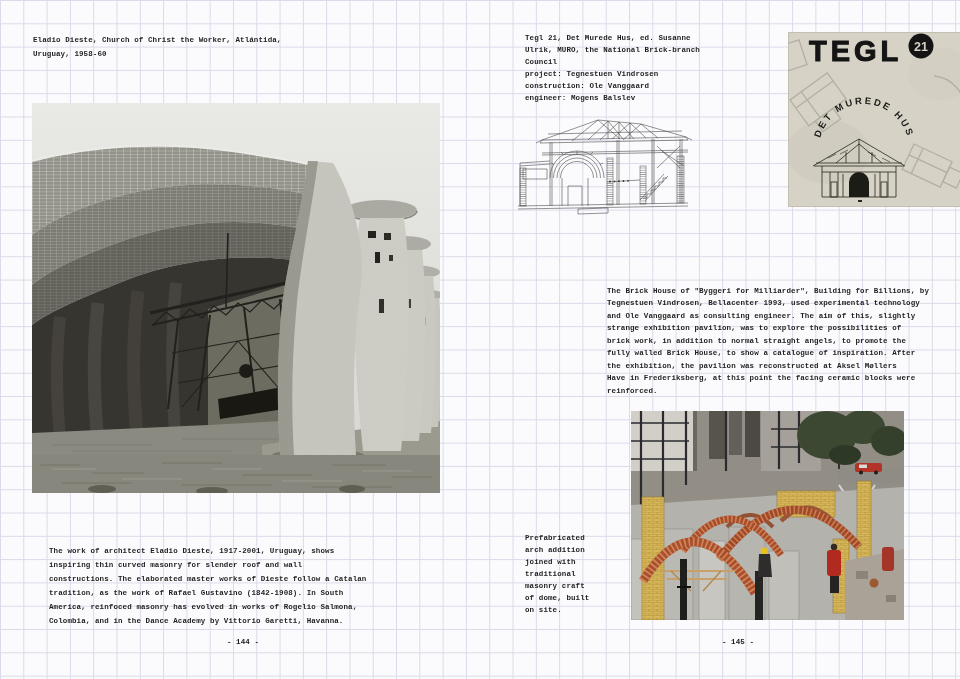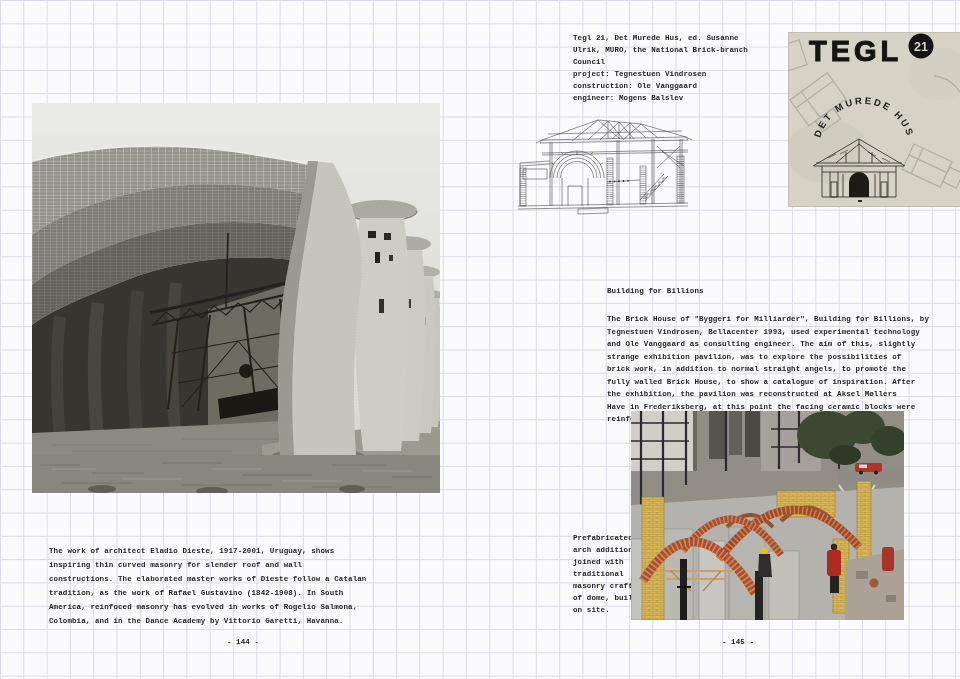--- a/index.html
+++ b/index.html
@@ -12,34 +12,34 @@
     background-size:23.3px 23.3px;
     font-family:"Liberation Mono","DejaVu Sans Mono",monospace;
   }
   .abs{position:absolute;}
   .cap{
     position:absolute;
     font:700 7.5px "Liberation Mono","DejaVu Sans Mono",monospace;
     color:#1f1f1f;white-space:pre;letter-spacing:0.1px;
   }
   .lh14 .ln{line-height:14px;height:14px;}
-  .lh12 .ln{line-height:12px;height:12px;margin-left:48px;}
+  .lh12 .ln{line-height:12px;height:12px;}
   .lh124 .ln{line-height:12.45px;height:12.45px;}
   .pagenum{transform:translateX(-50%);}
   .cover{
     position:absolute;left:788px;top:32px;width:178px;height:175px;
     background:#d6d2c5;box-shadow:0 0 0 1px rgba(90,85,70,.15) inset;
     overflow:hidden;
   }
   svg{display:block;}
 </style>
 </head>
 <body>
 
-<div class="cap lh14" style="left:33px;top:33px"></div>
+<div class="cap lh14" style="left:33px;top:33px"><div class="ln">Eladio Dieste, Church of Christ the Worker, Atlántida,</div><div class="ln">Uruguay, 1958-60</div></div>
 
 <svg class="abs" style="left:32px;top:103px" width="408" height="390" viewBox="0 0 408 390">
   <defs>
     <linearGradient id="sky" x1="0" y1="0" x2="0" y2="1">
       <stop offset="0" stop-color="#e9e9e5"></stop>
         <stop offset="1" stop-color="#d6d6d1"></stop>
     </linearGradient>
     <pattern id="soffit" width="7" height="3.4" patternUnits="userSpaceOnUse">
       <path d="M0,0.3 H7 M0.3,0 V3.4" stroke="#d8d8d0" stroke-width="0.6" opacity="0.75"></path>
     </pattern>
@@ -230,21 +230,20 @@
       <path d="M61,165 V150 A10,10 0 0 1 81,150 V165 Z" fill="#1c1c16" stroke="none"></path>
       <rect x="43" y="150" width="6" height="15"></rect>
       <rect x="93" y="150" width="6" height="15"></rect>
       <path d="M40,126 l8,-4 M52,122 l8,-4 M80,120 l8,4 M94,126 l8,4" stroke-width="0.6"></path>
       <path d="M70,169 h4" stroke-width="2"></path>
     </g>
   </svg>
 </div>
 
 <div class="cap lh124" style="left:607px;top:269px">
-  <div class="ln">Building for Billions</div>
   <div><div class="ln">The Brick House of "Byggeri for Milliarder", Building for Billions, by</div><div class="ln">Tegnestuen Vindrosen, Bellacenter 1993, used experimental technology</div><div class="ln">and Ole Vanggaard as consulting engineer. The aim of this, slightly</div><div class="ln">strange exhibition pavilion, was to explore the possibilities of</div><div class="ln">brick work, in addition to normal straight angels, to promote the</div><div class="ln">fully walled Brick House, to show a catalogue of inspiration. After</div><div class="ln">the exhibition, the pavilion was reconstructed at Aksel Møllers</div><div class="ln">Have in Frederiksberg, at this point the facing ceramic blocks were</div><div class="ln">reinforced.</div></div>
 </div>
 
 <div class="cap lh12" style="left:525px;top:532px"><div class="ln">Prefabricated</div><div class="ln">arch addition</div><div class="ln">joined with</div><div class="ln">traditional</div><div class="ln">masonry craft</div><div class="ln">of dome, built</div><div class="ln">on site.</div></div>
 
 <svg class="abs" style="left:631px;top:411px" width="273" height="209" viewBox="0 0 273 209">
   <defs>
     <pattern id="yb" width="8" height="4.4" patternUnits="userSpaceOnUse">
       <rect width="8" height="4.4" fill="#d8b85c"></rect>
       <path d="M0,0.3 H8 M0,2.2 H8 M2,0 V2.2 M6,2.2 V4.4" stroke="#ab8a33" stroke-width="0.5"></path>

